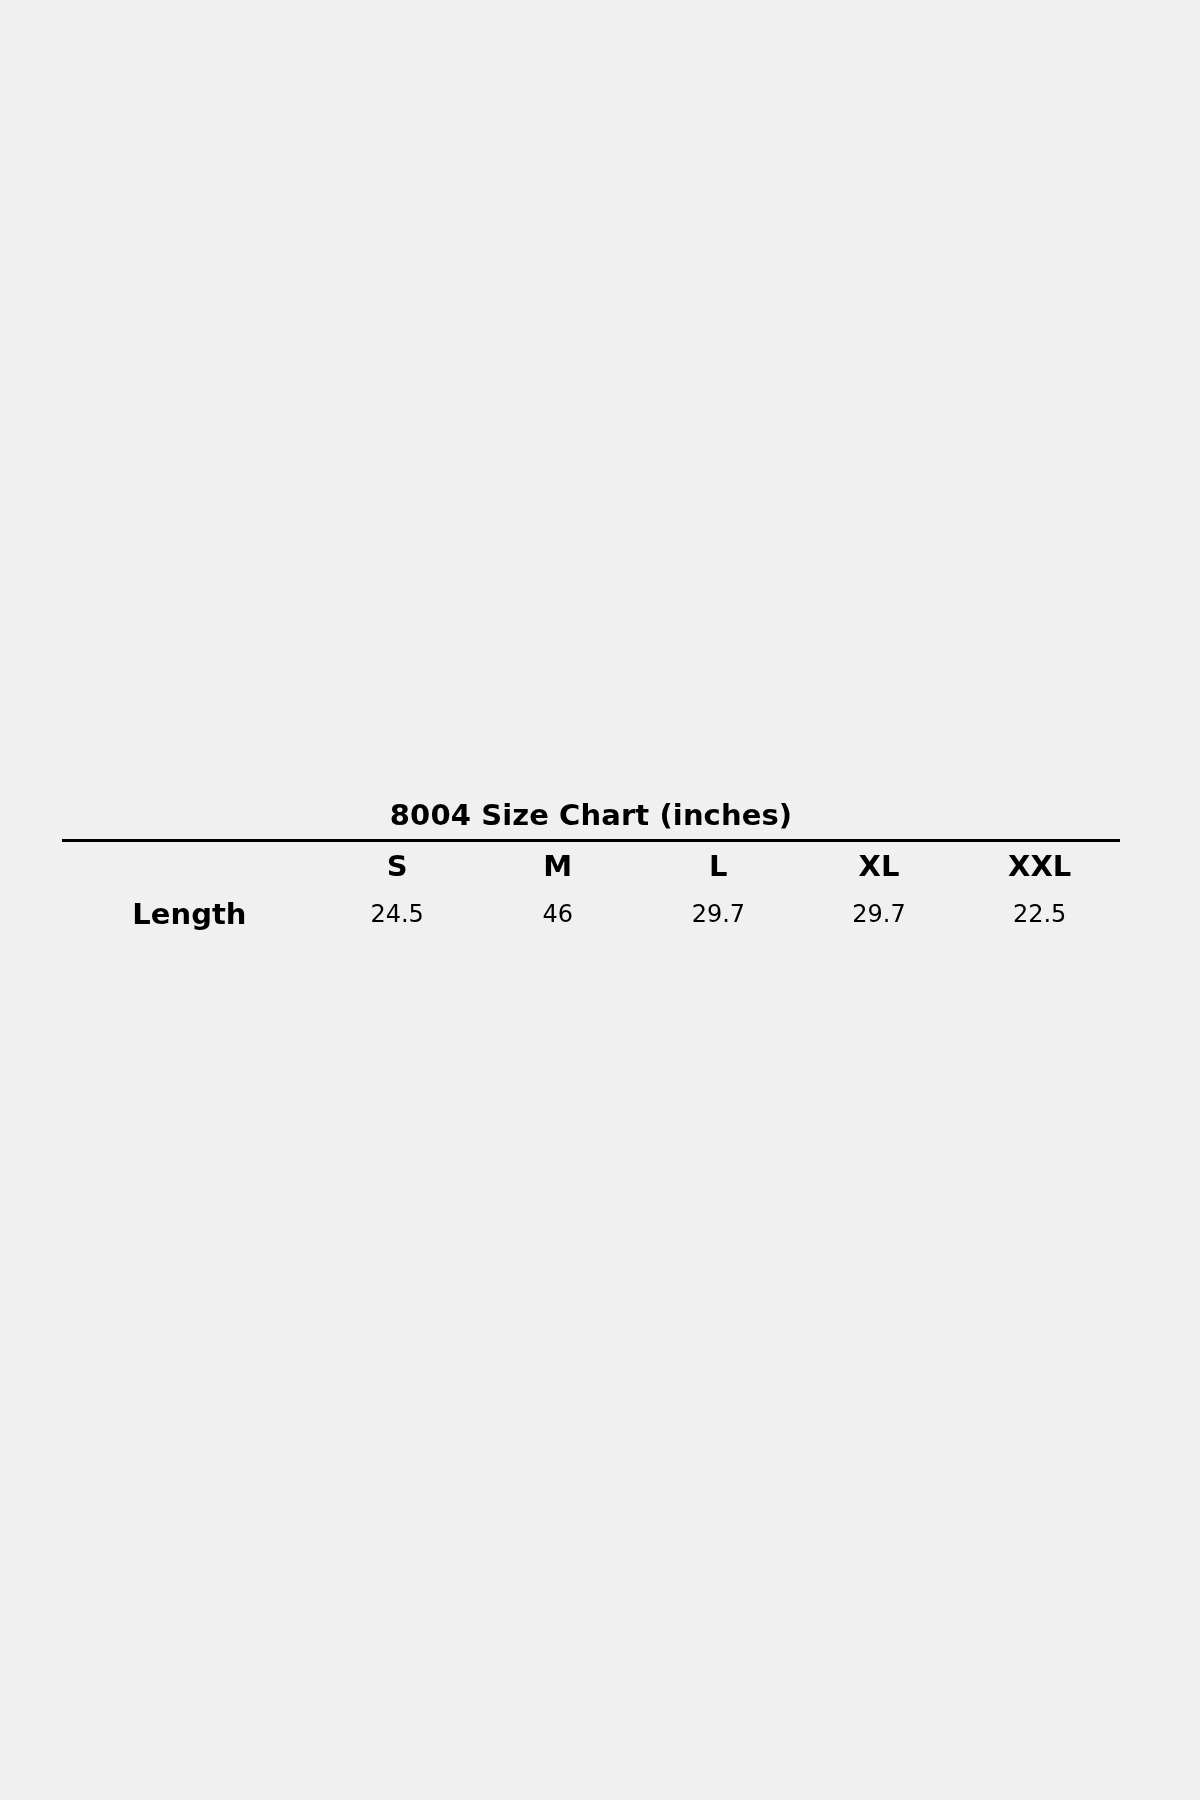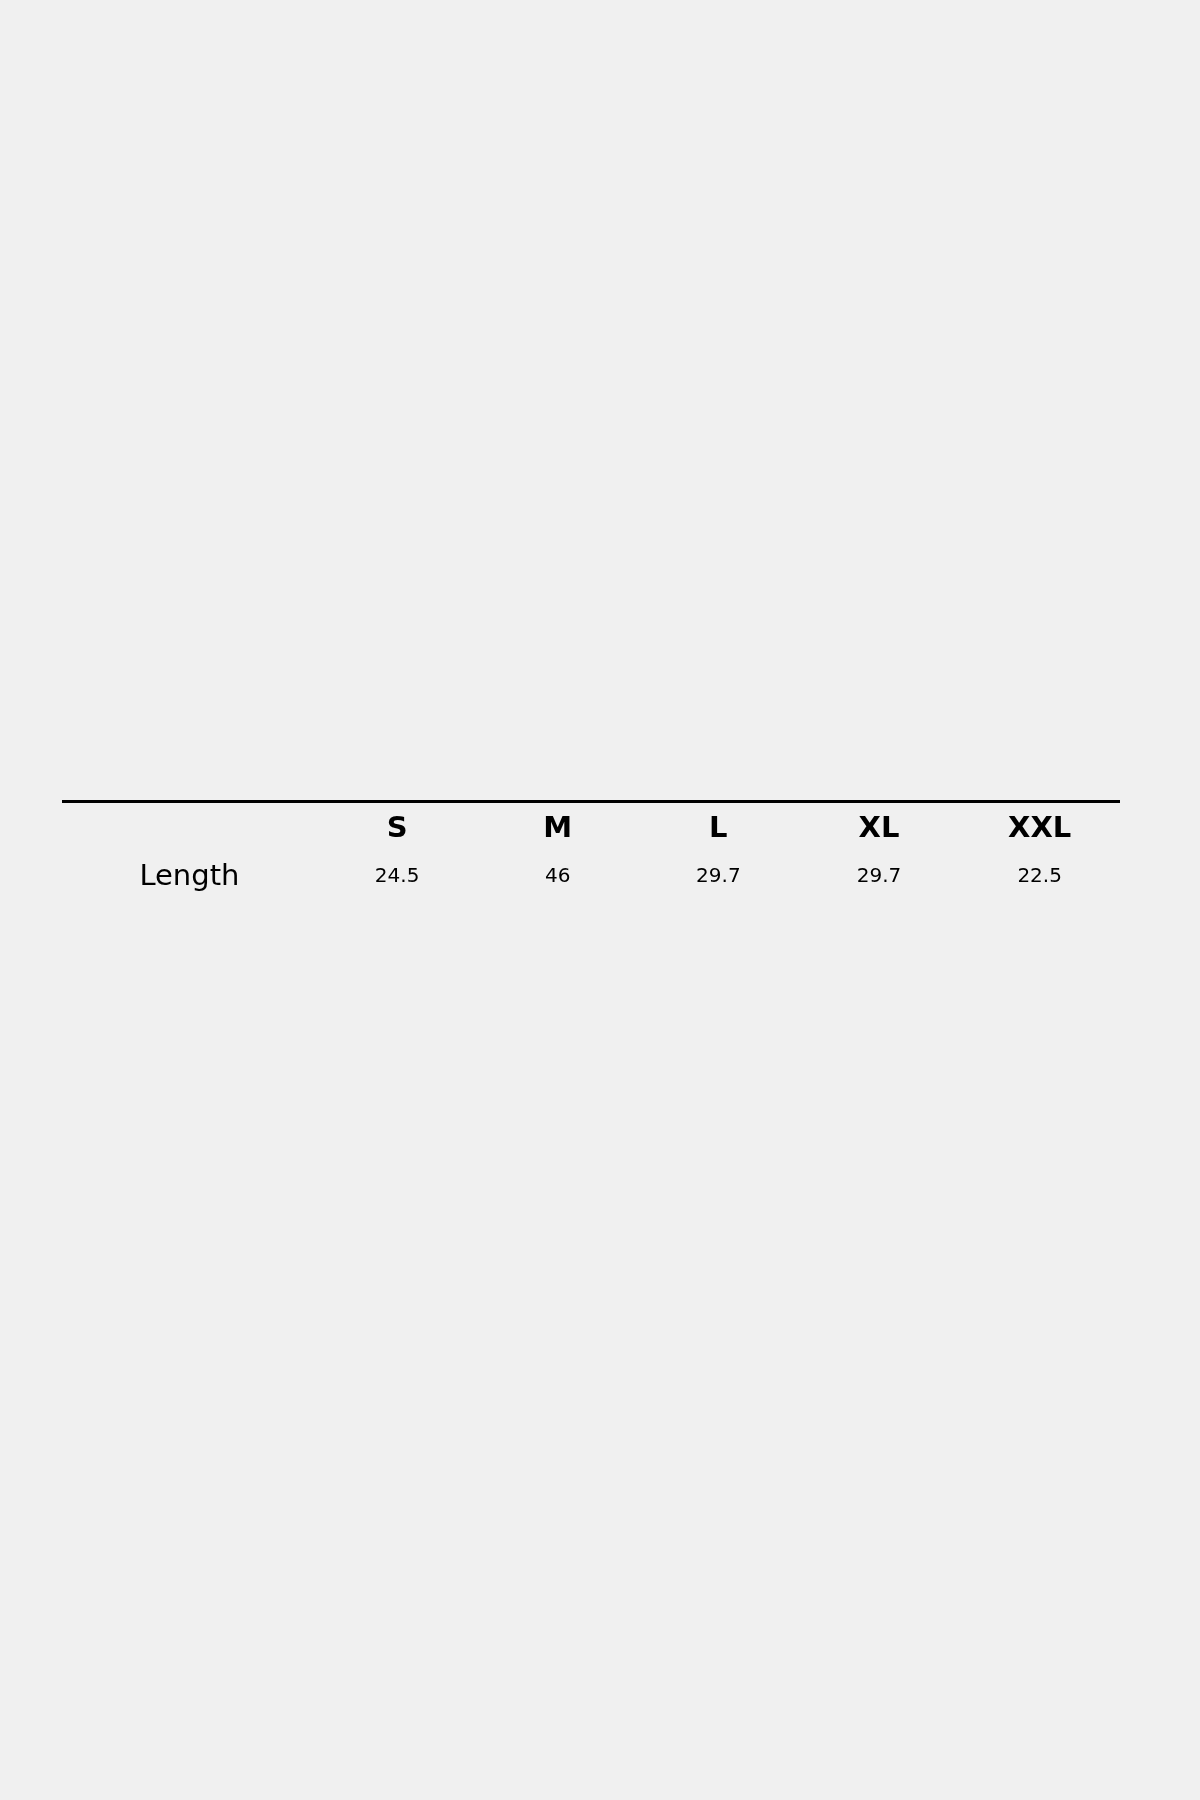--- a/index.html
+++ b/index.html
@@ -36,45 +36,46 @@
   }
   table.size-table thead tr {
     border-top: 3px solid #000000;
   }
   table.size-table th,
   table.size-table td {
     padding: 0;
     height: 48px;
     vertical-align: middle;
     text-align: center;
-    font-size: 20px;
+    font-size: 24px;
   }
   table.size-table thead th {
     font-weight: bold;
     font-size: 29px;
   }
   table.size-table th.corner-cell {
     width: 230px;
   }
   table.size-table tbody th.row-header {
-    font-weight: normal;
+    font-weight: bold;
     font-size: 29px;
     text-align: center;
     margin-top: 24px;
   }
   table.size-table tbody td {
     font-weight: normal;
   }
   col.col-size { width: 145px; }
 </style>
 </head>
 <body>
 
 <div class="chart-wrap">
 
+  <div class="chart-title">8004 Size Chart (inches)</div>
 
   <table class="size-table">
     <colgroup>
       <col class="col-header">
       <col class="col-size">
         <col class="col-size">
         <col class="col-size">
         <col class="col-size">
         <col class="col-size">
     </colgroup>

